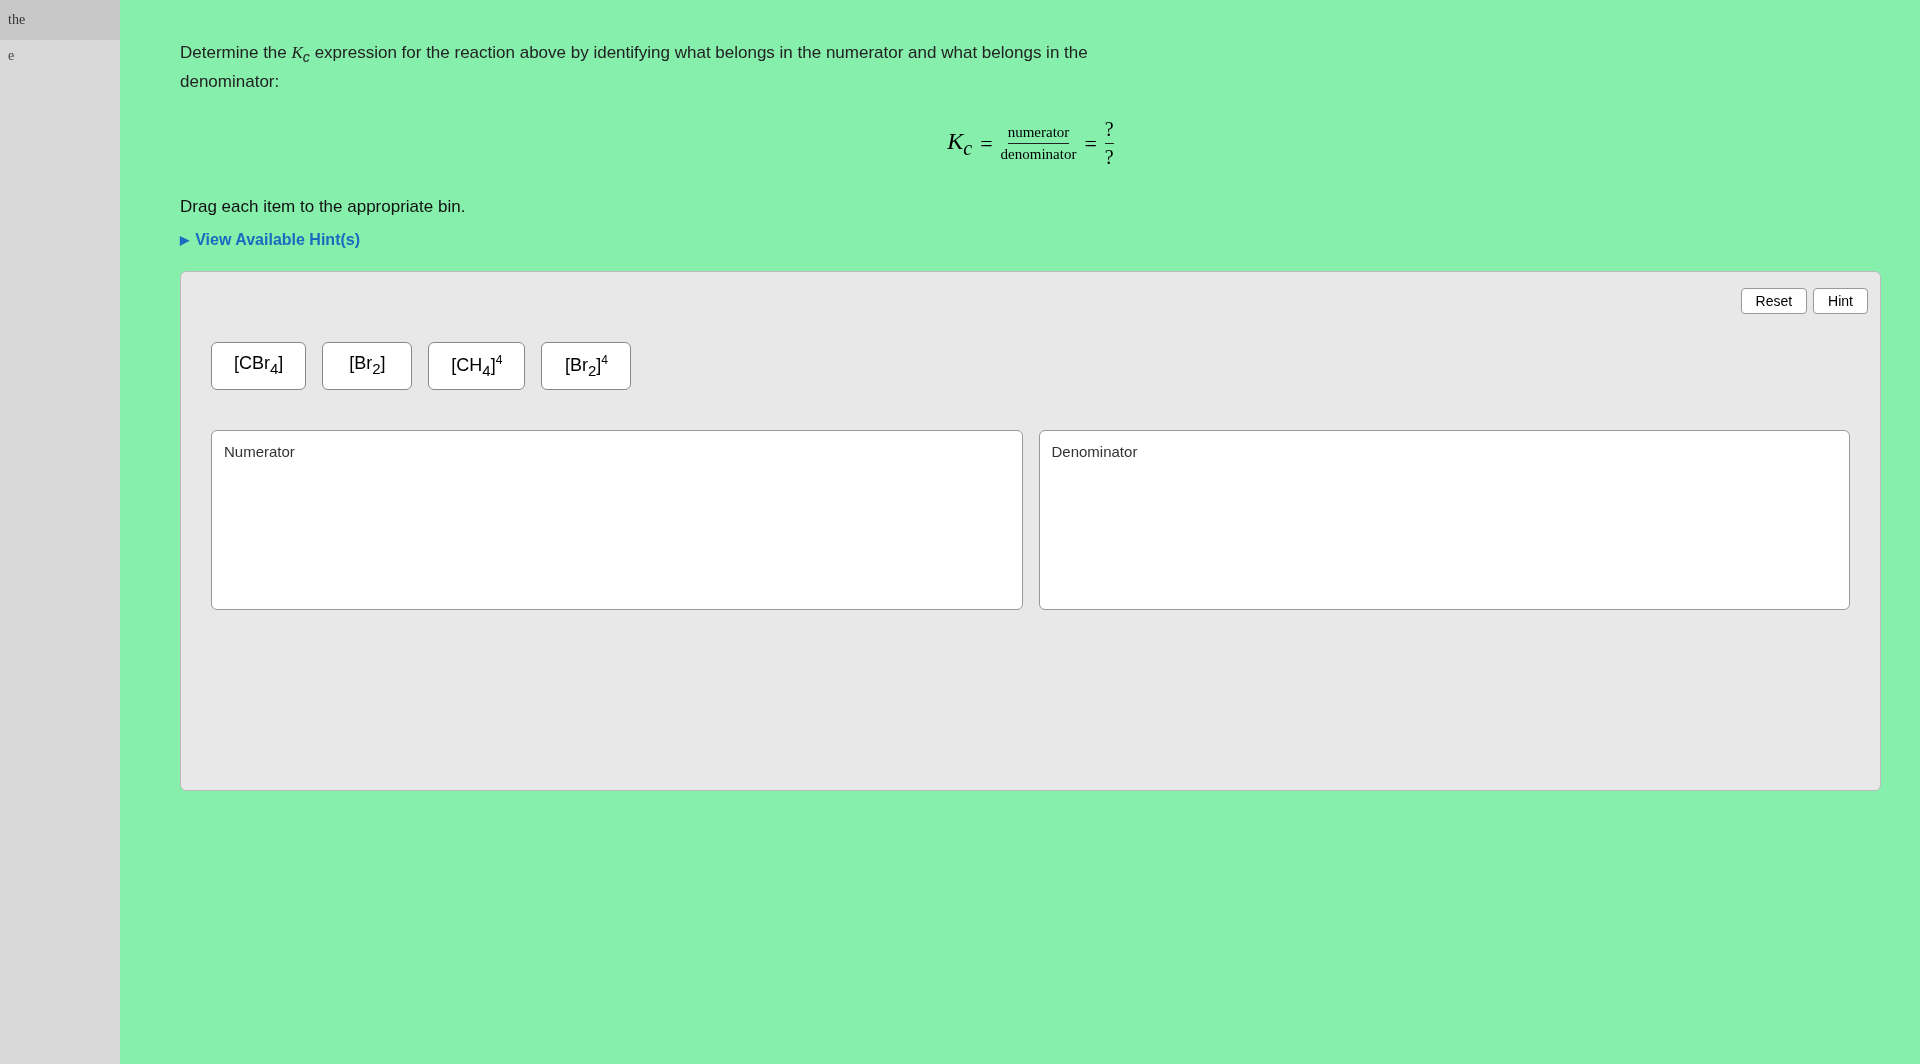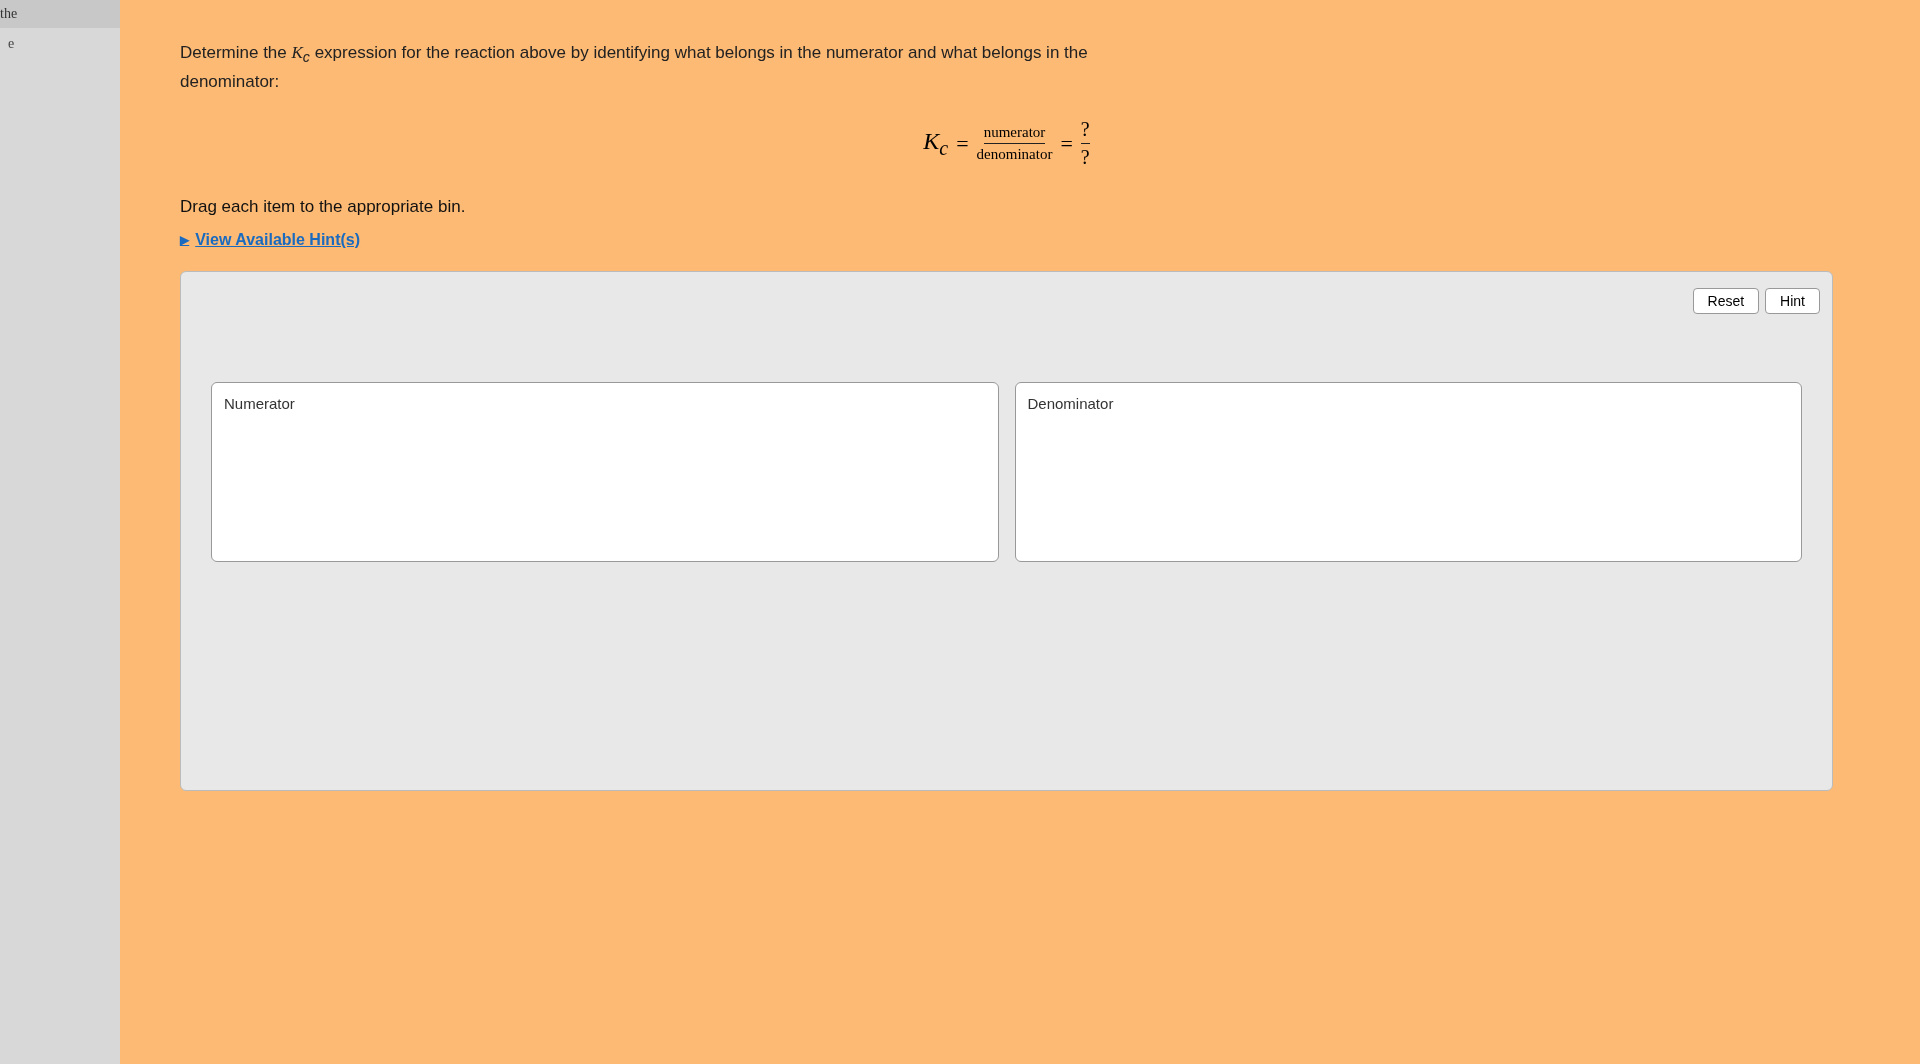--- a/index.html
+++ b/index.html
@@ -13,31 +13,32 @@
 
     .sidebar {
       width: 120px;
       background: #d8d8d8;
       min-height: 1064px;
       flex-shrink: 0;
     }
 
     .sidebar-top {
       background: #c8c8c8;
-      height: 28px;
-      display: flex;
-      align-items: center;
+      height: 40px;
+      display: flex;
+      align-items: center;
+      padding-left: 8px;
       font-size: 14px;
       color: #333;
     }
 
     .main-content {
       flex: 1;
-      padding: 40px 87px 40px 60px;
-      background: #fdba74;
+      padding: 40px 39px 40px 60px;
+      background: #86efac;
     }
 
     .instruction-text {
       font-size: 17px;
       color: #222;
       line-height: 1.5;
       margin-bottom: 24px;
       font-family: Arial, sans-serif;
     }
 
@@ -101,21 +102,20 @@
     .hint-link {
       color: #1a6bbf;
       font-size: 16px;
       font-family: Arial, sans-serif;
       margin-bottom: 22px;
       display: flex;
       align-items: center;
       gap: 6px;
       cursor: pointer;
       font-weight: bold;
-      text-decoration: underline;
     }
 
     .hint-link::before {
       content: '▶';
       font-size: 12px;
     }
 
     .drag-panel {
       background: #e8e8e8;
       border: 1.5px solid #bbb;
@@ -248,20 +248,39 @@
   </div>
 
   <div class="drag-panel">
 
     <div class="panel-buttons">
       <button class="panel-btn">Reset</button>
       <button class="panel-btn">Hint</button>
     </div>
 
     <div class="items-grid">
+      <div class="items-row">
+
+        <div class="drag-item">
+          [CBr<sub>4</sub>]
+        </div>
+
+        <div class="drag-item">
+          [Br<sub>2</sub>]
+        </div>
+
+        <div class="drag-item">
+          [CH<sub>4</sub>]<sup>4</sup>
+        </div>
+
+        <div class="drag-item">
+          [Br<sub>2</sub>]<sup>4</sup>
+        </div>
+
+      </div>
 
     </div>
 
     <div class="drop-zones">
 
       <div class="drop-zone">
         <div class="drop-zone-label">Numerator</div>
       </div>
 
       <div class="drop-zone">

